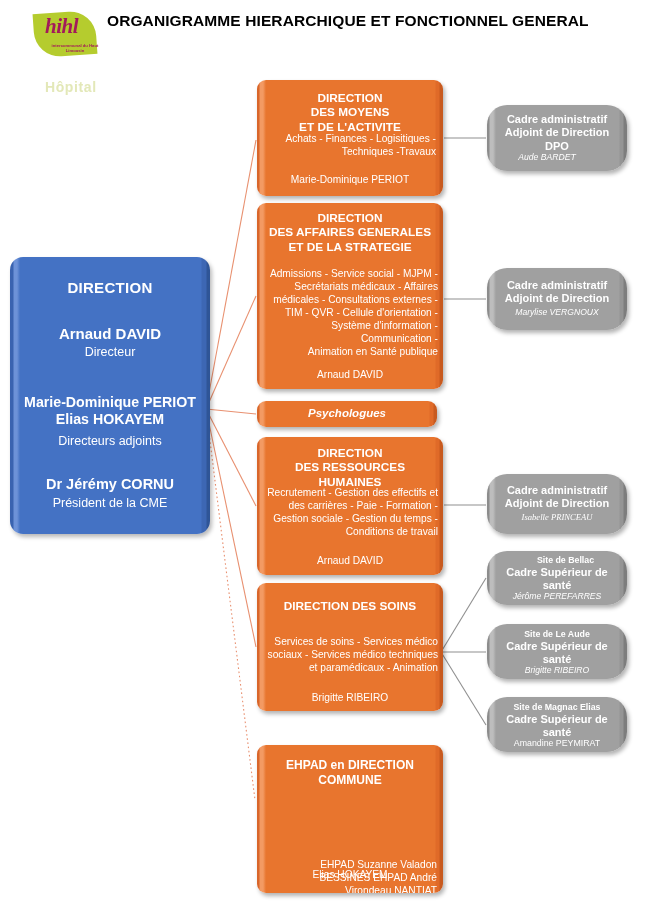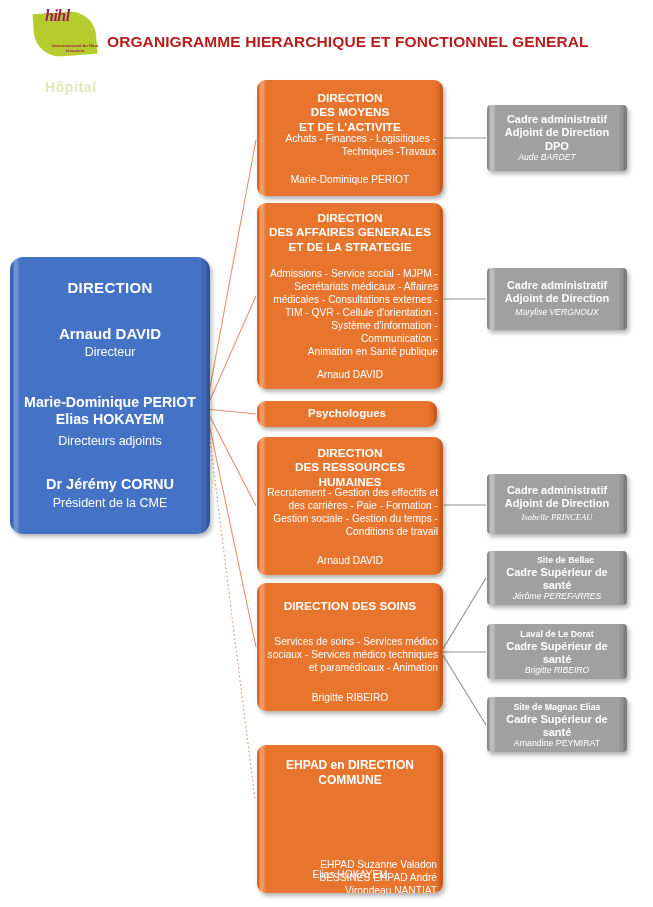--- a/index.html
+++ b/index.html
@@ -30,24 +30,24 @@
   #logo .leaf {
     position: absolute;
     left: 3px; top: 4px;
     width: 62px; height: 44px;
     background: #b5cc2e;
     border-radius: 0 26px 0 26px;
     transform: rotate(-4deg);
   }
   #logo .hihl {
     position: absolute;
-    left: 14px; top: 0;
+    left: 14px; top: 8px;
     width: 60px;
     font-family: "Liberation Serif", serif;
-    font-size: 16px;
+    font-size: 21px;
     font-weight: bold;
     font-style: italic;
     color: #a31a5b;
     letter-spacing: -0.5px;
     line-height: 1;
   }
   #logo .hopital {
     position: absolute;
     left: 14px; top: 25px;
     font-size: 14px;
@@ -62,24 +62,24 @@
     left: 20px; top: 35px;
     width: 48px;
     font-size: 4.2px;
     font-weight: bold;
     color: #a31a5b;
     line-height: 1.25;
     text-align: center;
   }
   #title {
     position: absolute;
-    left: 107px; top: 33px;
+    left: 107px; top: 12px;
     font-size: 15.5px;
     font-weight: bold;
-    color: #b91c1c;
+    color: #000000;
     letter-spacing: 0.1px;
     white-space: nowrap;
   }
 
   
   #connectors {
     position: absolute;
     left: 0; top: 0;
     width: 653px; height: 907px;
     pointer-events: none;
@@ -113,21 +113,21 @@
     border-radius: 9px;
     box-shadow: 2px 3px 4px rgba(0,0,0,0.30);
   }
   .box-gray {
     background: linear-gradient(to right,
         #8c8c8c 0px, #8c8c8c 2px,
         #bdbdbd 3px, #bdbdbd 6px,
         #a0a0a0 9px, #a0a0a0 calc(100% - 8px),
         #959595 calc(100% - 7px), #959595 calc(100% - 4px),
         #7d7d7d calc(100% - 3px), #7d7d7d 100%);
-    border-radius: 4px;
+    border-radius: 20px;
     box-shadow: 2px 3px 4px rgba(0,0,0,0.30);
   }
 
   .bx-title {
     font-weight: bold;
     line-height: 1.22;
   }
   .bx-body {
     line-height: 1.28;
     text-align: right;
@@ -163,21 +163,21 @@
     font-size: 14.5px; font-weight: bold;
   }
   #box-direction .d-r3 {
     position: absolute; left: 0; top: 239px; width: 100%;
     font-size: 12.5px;
   }
 
   
   #box-moyens   { left: 257px; top: 80px;  width: 186px; height: 116px; }
   #box-affaires { left: 257px; top: 203px; width: 186px; height: 186px; }
-  #box-psy      { left: 257px; top: 401px; width: 180px; height: 26px; }
+  #box-psy      { left: 257px; top: 401px; width: 180px; height: 26px; font-style: italic; }
   #box-rh       { left: 257px; top: 437px; width: 186px; height: 138px; }
   #box-soins    { left: 257px; top: 583px; width: 186px; height: 128px; }
   #box-ehpad    { left: 257px; top: 745px; width: 186px; height: 148px; }
 
   #box-moyens .bx-title   { position:absolute; left:6px; top:11px; width:174px; font-size:11.8px; }
   #box-moyens .bx-body    { position:absolute; left:7px; top:52px; width:172px; font-size:10.2px; }
   #box-moyens .bx-owner   { position:absolute; left:6px; top:94px; width:174px; font-size:10.2px; }
 
   #box-affaires .bx-title { position:absolute; left:5px; top:8px;  width:176px; font-size:11.8px; }
   #box-affaires .bx-body  { position:absolute; left:5px; top:64px; width:176px; font-size:10.2px; }
@@ -324,21 +324,21 @@
   <div class="gray-sub">Isabelle PRINCEAU</div>
 </div>
 
 <div class="box box-gray" id="box-site-bellac">
   <div class="gray-site">Site de Bellac</div>
   <div class="gray-t">Cadre Supérieur de<br>santé</div>
   <div class="gray-sub">Jérôme PEREFARRES</div>
 </div>
 
 <div class="box box-gray" id="box-site-dorat">
-  <div class="gray-site">Laval de Le Dorat</div>
+  <div class="gray-site">Site de Le Aude</div>
   <div class="gray-t">Cadre Supérieur de<br>santé</div>
   <div class="gray-sub">Brigitte RIBEIRO</div>
 </div>
 
 <div class="box box-gray" id="box-site-magnac">
   <div class="gray-site">Site de Magnac Elias</div>
   <div class="gray-t">Cadre Supérieur de<br>santé</div>
   <div class="gray-sub-plain">Amandine PEYMIRAT</div>
 </div>
 

